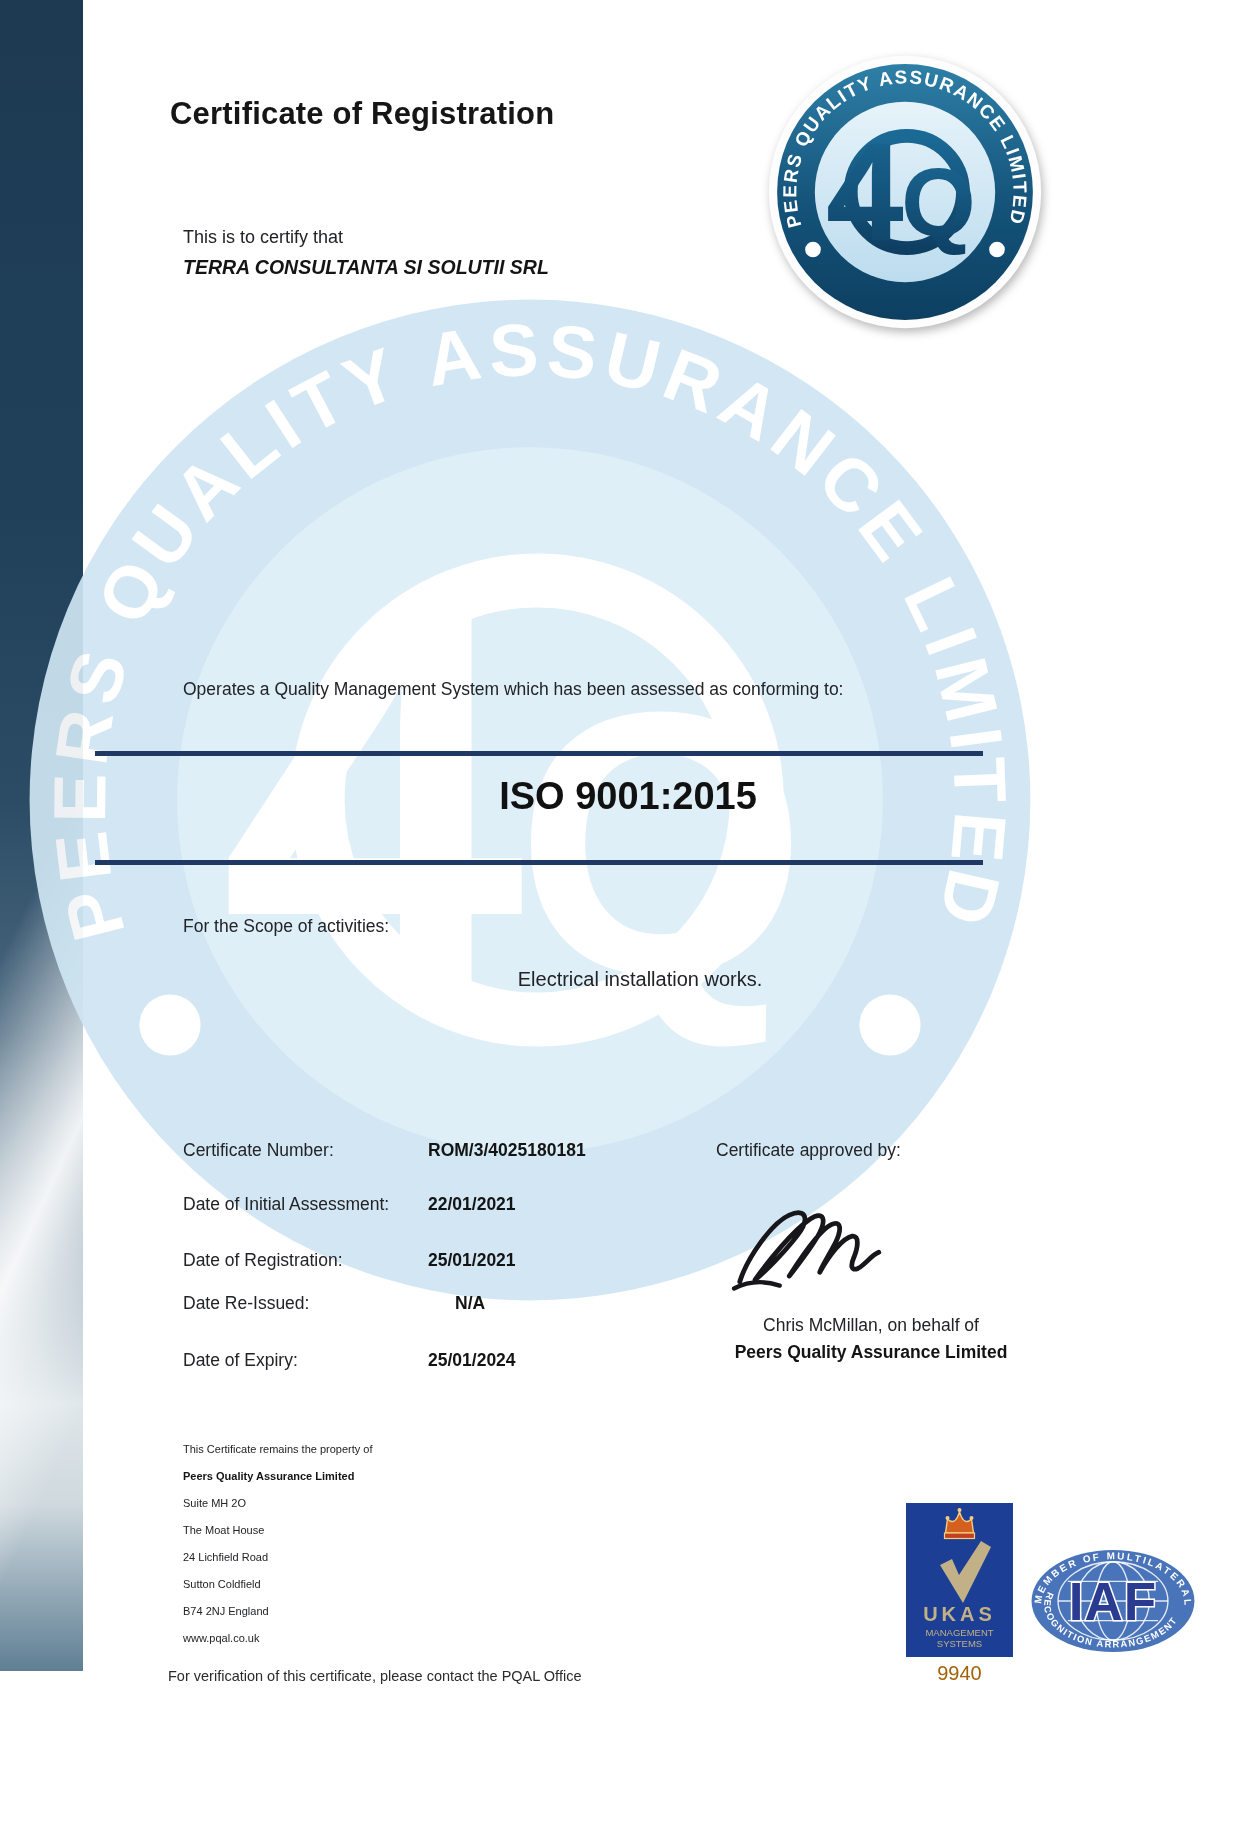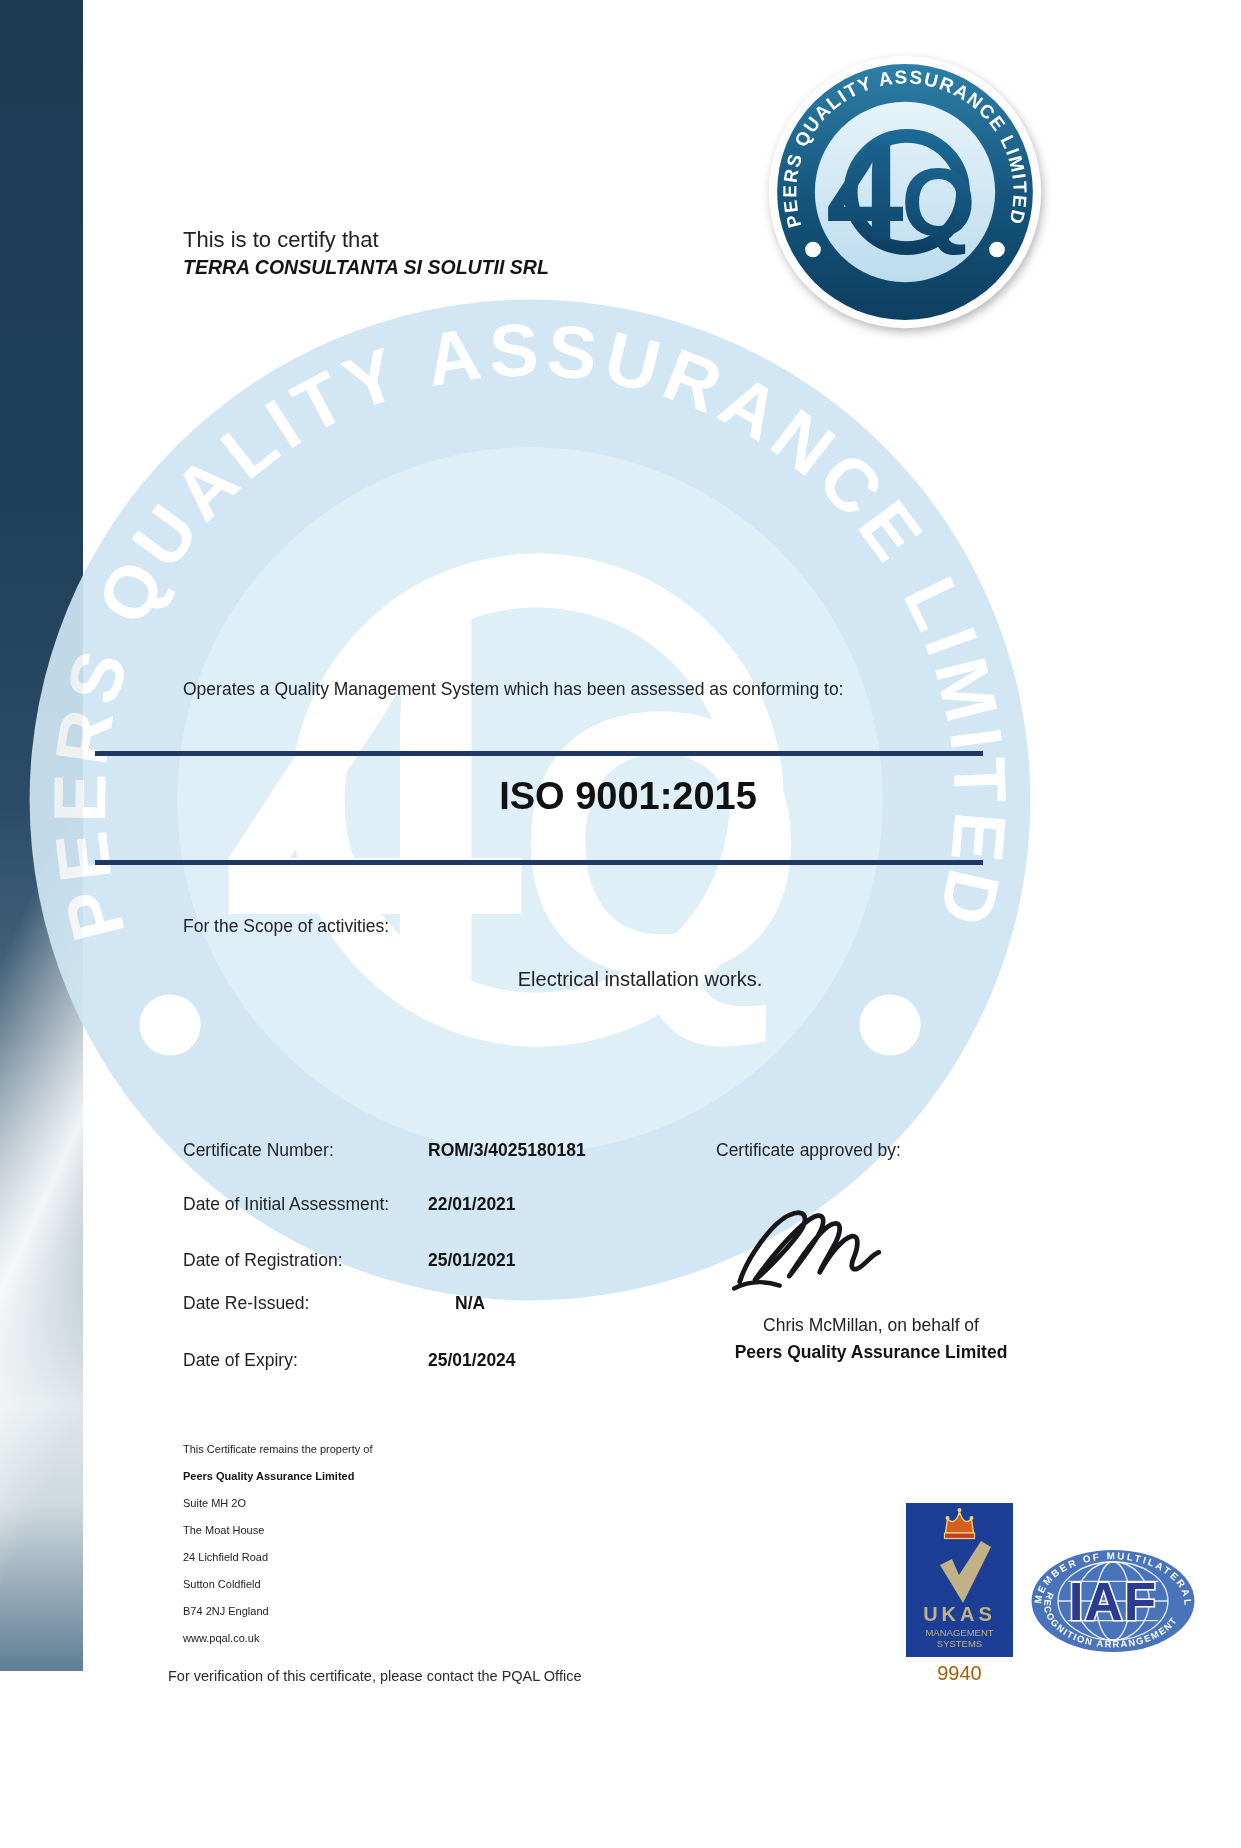--- a/index.html
+++ b/index.html
@@ -14,21 +14,21 @@
   .abs{position:absolute;}
   .left-bar{
     left:0;top:0;width:83px;height:1671px;
     background:
       linear-gradient(115deg, rgba(255,255,255,0) 52%, rgba(255,255,255,.9) 70%, rgba(255,255,255,0) 86%),
       linear-gradient(180deg,#1d3a52 0%,#20405a 30%,#2c4c66 48%,#4c6a80 62%,#8ea4b2 74%,#dfe6ea 84%,#cfd9de 90%,#5f7f94 100%);
   }
   .watermark{left:-10px;top:260px;width:1080px;height:1080px;opacity:.92;}
   .title{left:170px;top:96px;font-size:31px;font-weight:bold;color:#161616;letter-spacing:.2px;margin:0;}
   .badge{left:767px;top:54px;width:276px;height:276px;filter:drop-shadow(2px 4px 5px rgba(0,0,0,.28));}
-  .certify{left:183px;top:227px;font-size:22px;}
+  .certify{left:183px;top:227px;font-size:18px;}
   .company{left:183px;top:256px;font-size:19.5px;font-weight:bold;color:#141414;font-style:italic;}
   .operates{left:183px;top:679px;font-size:17.5px;}
   .rule{left:95px;width:888px;height:5px;background:#203864;}
   .rule1{top:751px;}
   .rule2{top:860px;}
   .iso{left:268px;top:775px;width:720px;text-align:center;font-size:38px;font-weight:bold;color:#111;}
   .scope-label{left:183px;top:916px;font-size:17.5px;}
   .scope-text{left:280px;top:968px;width:720px;text-align:center;font-size:20px;}
   .row-label{left:183px;font-size:17.5px;}
   .row-value{left:428px;font-size:17.5px;font-weight:bold;color:#141414;}
@@ -61,20 +61,21 @@
     </text>
     <circle cx="50" cy="212.5" r="8.5" fill="#ffffff"></circle>
     <circle cx="250" cy="212.5" r="8.5" fill="#ffffff"></circle>
     <g>
       <circle cx="152" cy="150" r="61" fill="none" stroke="#ffffff" stroke-width="15"></circle>
       <text x="64" y="203" font-size="152" font-weight="bold" fill="#ffffff">4</text>
       <text x="146" y="198" font-size="104" font-weight="bold" fill="#ffffff">Q</text>
     </g>
   </svg>
 
+  <h1 class="abs title">Certificate of Registration</h1>
 
   <svg class="abs badge" viewBox="0 0 300 300">
     <defs>
       <linearGradient id="ringGrad" x1="0" y1="0" x2="0" y2="1">
         <stop offset="0" stop-color="#2e7fa7"></stop>
         <stop offset="0.55" stop-color="#14537a"></stop>
         <stop offset="1" stop-color="#0d3f61"></stop>
       </linearGradient>
       <linearGradient id="innerGrad" x1="0" y1="0" x2="0" y2="1">
         <stop offset="0" stop-color="#e6f3fa"></stop>

